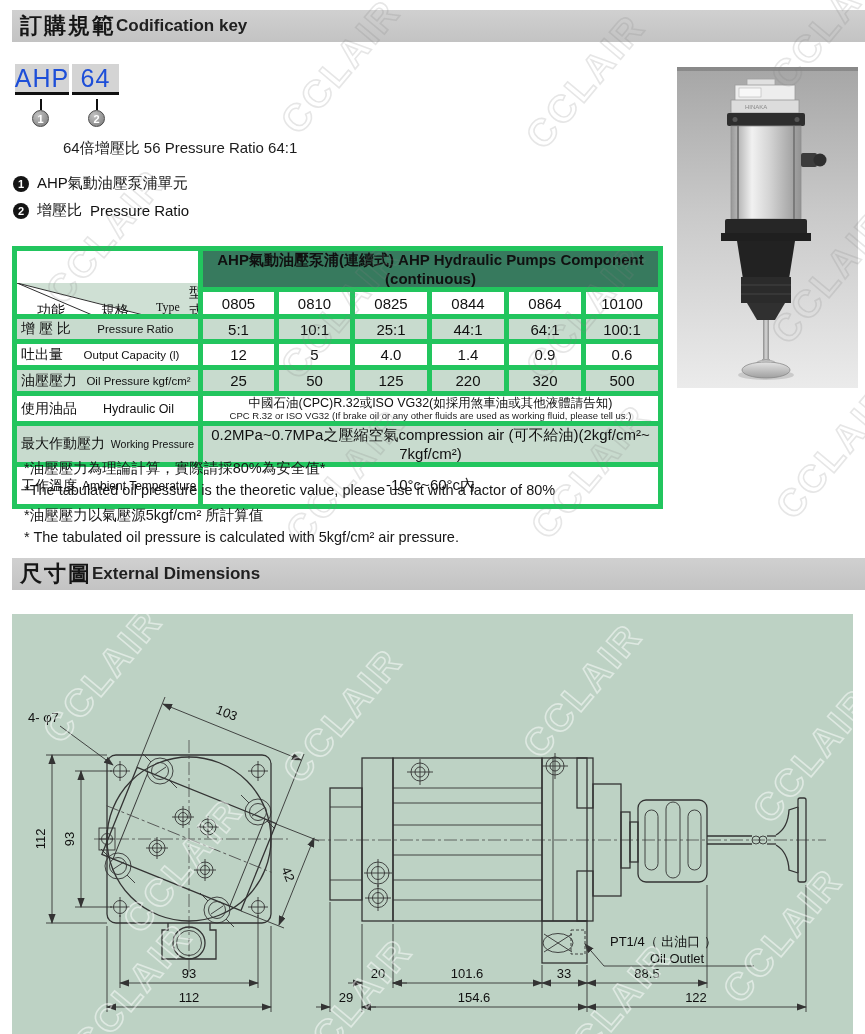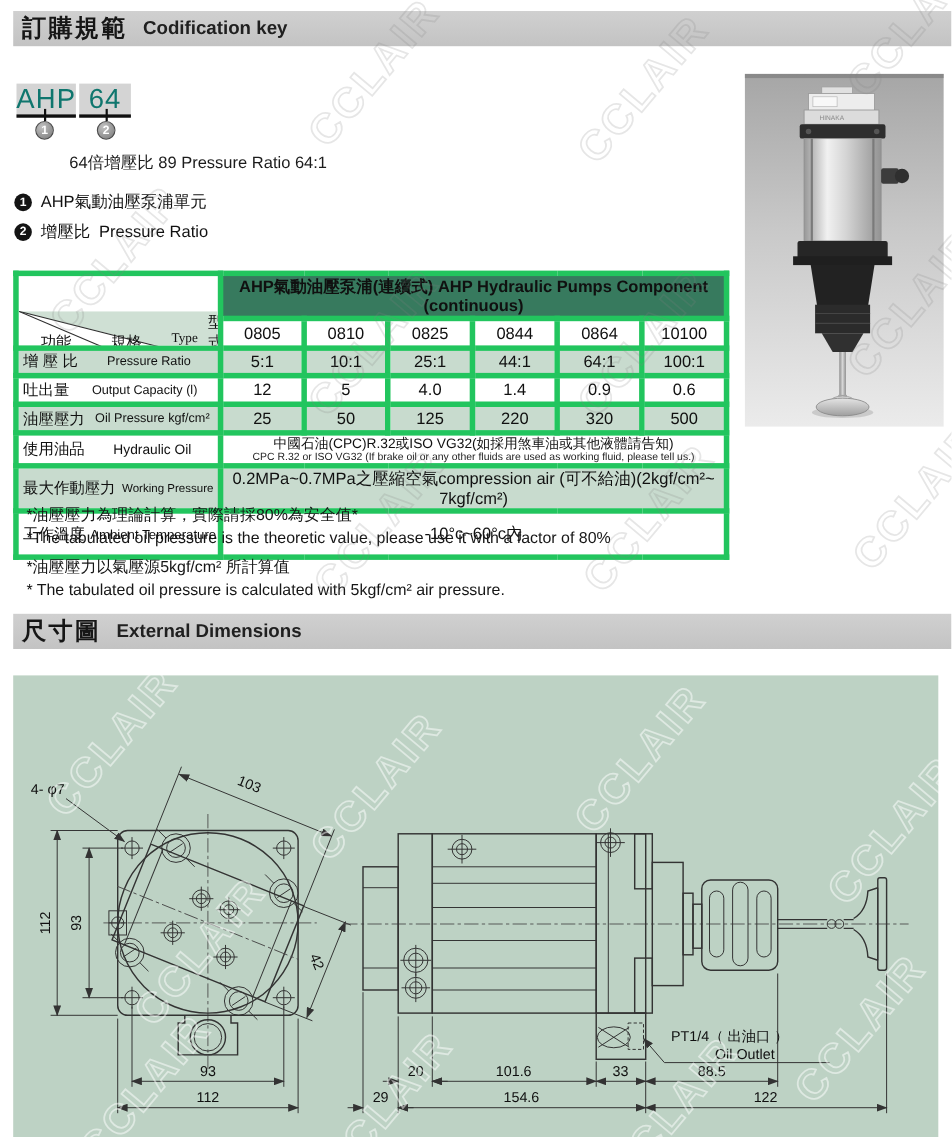--- a/index.html
+++ b/index.html
@@ -2,27 +2,27 @@
 <html><head>
 <meta charset="utf-8">
 <style>
   html,body{margin:0;padding:0;background:#fff;}
   body{width:865px;height:1034px;position:relative;overflow:hidden;
        font-family:"Liberation Sans",sans-serif;color:#111;}
 
   
   .secbar{position:absolute;left:12px;width:853px;height:32px;
           background:linear-gradient(#d0d0d0,#c3c3c3);
-          display:flex;align-items:center;gap:14px;padding-left:8px;box-sizing:border-box;}
+          display:flex;align-items:center;gap:0;padding-left:8px;box-sizing:border-box;}
   .secbar .zh{font-size:22px;font-weight:bold;letter-spacing:2px;color:#161616;}
   .secbar .en{font-size:17px;font-weight:bold;color:#202020;}
 
   
-  .codebox{position:absolute;top:76px;height:28px;background:#d4d4d4;
-           border-bottom:3px solid #101010;font-size:25px;color:#0f766e;
+  .codebox{position:absolute;top:64px;height:28px;background:#d4d4d4;
+           border-bottom:3px solid #101010;font-size:25px;color:#1d4ed8;
            display:flex;align-items:center;justify-content:center;letter-spacing:1px;}
   .stem{position:absolute;width:2px;background:#101010;}
   .numcircle{position:absolute;width:17px;height:17px;border-radius:50%;
              background:radial-gradient(circle at 35% 30%,#c2c2c2,#787878);
              border:1px solid #4a4a4a;color:#fff;font-size:11px;font-weight:bold;
              display:flex;align-items:center;justify-content:center;box-sizing:border-box;}
   .example{position:absolute;left:63px;top:139px;font-size:15px;color:#1c1c1c;}
   .legend-row{position:absolute;left:13px;display:flex;align-items:center;gap:8px;}
   .bullet{width:16px;height:16px;border-radius:50%;background:#141414;color:#fff;
           font-size:11px;font-weight:bold;display:flex;align-items:center;justify-content:center;flex:0 0 16px;}
@@ -79,21 +79,21 @@
   <span class="zh">訂購規範</span>
   <span class="en">Codification key</span>
 </div>
 
 <div class="codebox" style="left:15px;width:54px;">AHP</div>
 <div class="codebox" style="left:72px;width:47px;">64</div>
 <div class="stem" style="left:40px;top:99px;height:11px;"></div>
 <div class="stem" style="left:96px;top:99px;height:11px;"></div>
 <div class="numcircle" style="left:32px;top:110px;">1</div>
 <div class="numcircle" style="left:88px;top:110px;">2</div>
-<div class="example">64倍增壓比 89 Pressure Ratio 64:1</div>
+<div class="example">64倍增壓比 56 Pressure Ratio 64:1</div>
 
 <div class="legend-row" style="top:174px;">
   <span class="bullet">1</span>
   <span class="zh">AHP氣動油壓泵浦單元</span>
 </div>
 <div class="legend-row" style="top:201px;">
   <span class="bullet">2</span>
   <span class="zh">增壓比</span>
   <span class="en">Pressure Ratio</span>
 </div>

